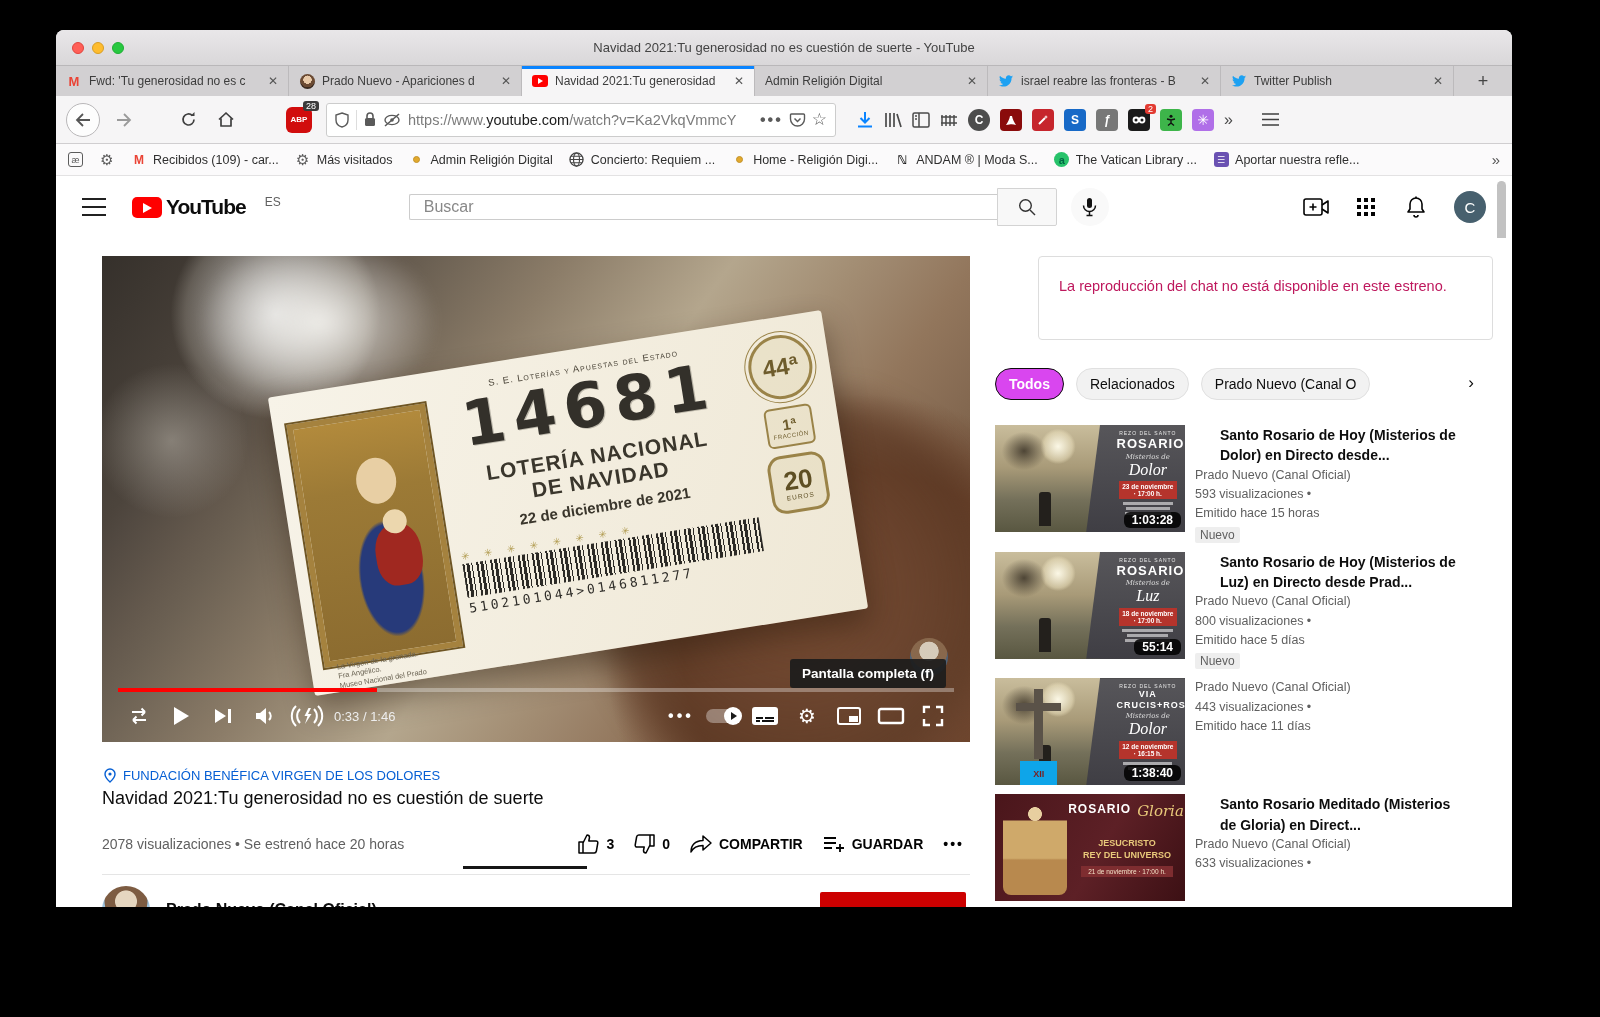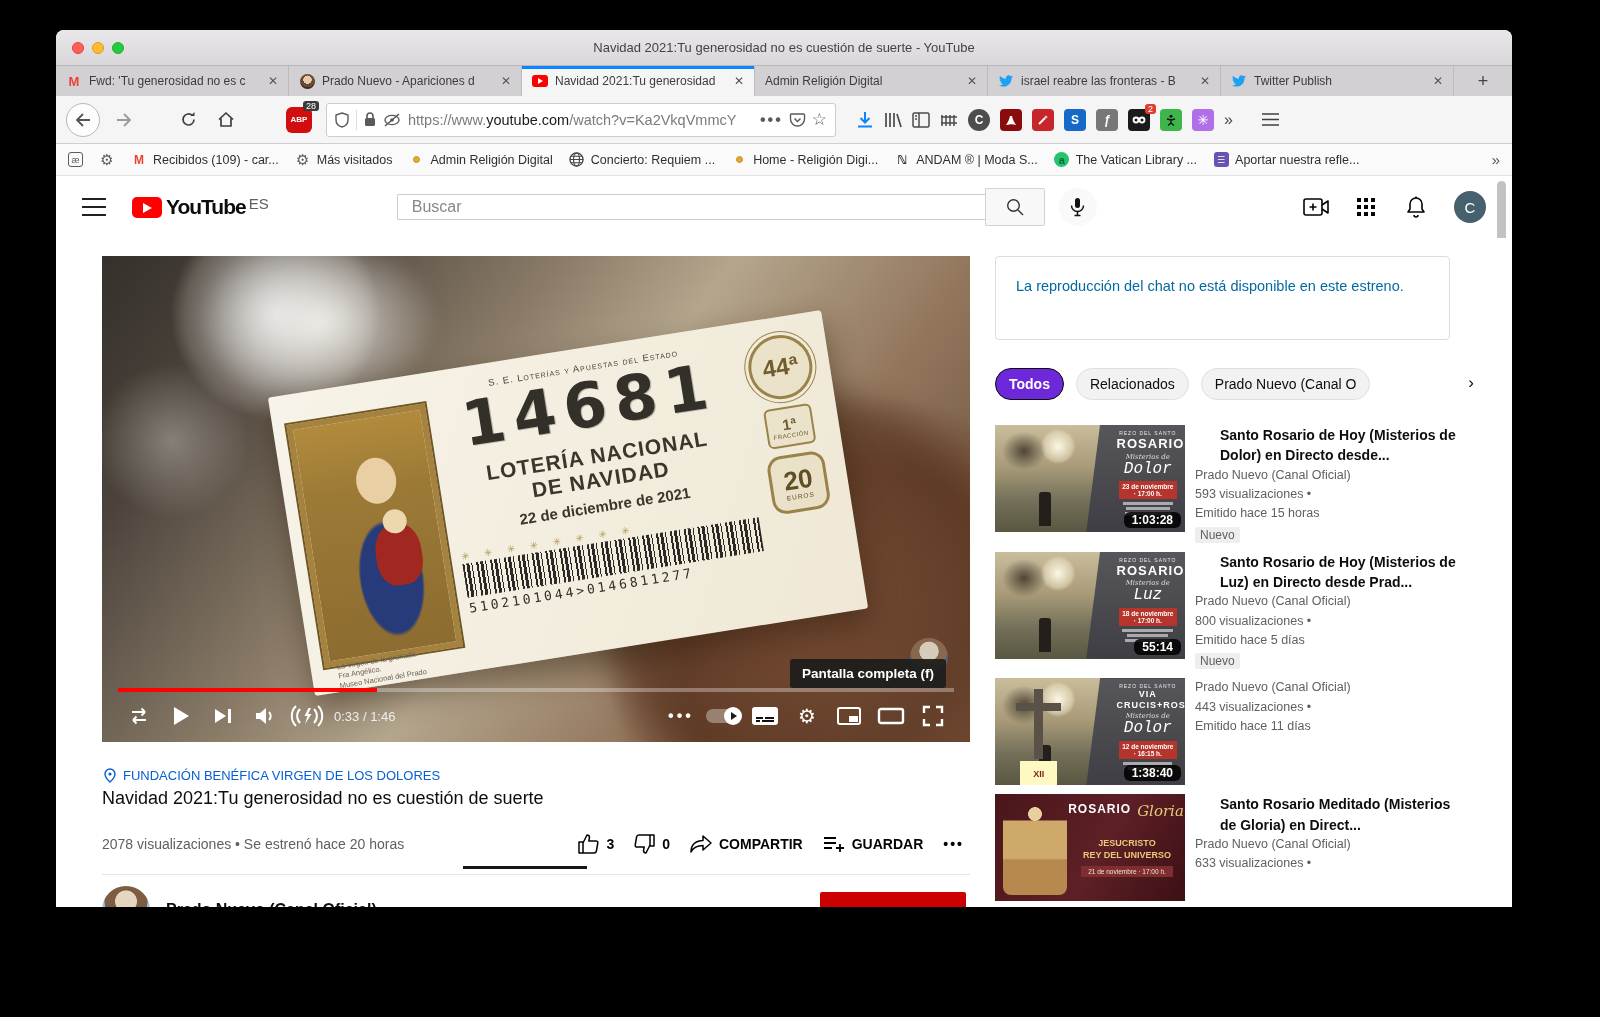--- a/index.html
+++ b/index.html
@@ -59,21 +59,21 @@
   .chev { margin-left:auto; color:#555; font-size:15px; }
 
   
   .masthead { position:relative; height:62px; background:#fff; display:flex; align-items:center; padding:0 26px; }
   .burger { width:24px; height:18px; display:flex; flex-direction:column; justify-content:space-between; }
   .burger span{ height:2px; background:#212121; }
   .ytlogo { display:flex; align-items:flex-start; margin-left:26px; }
   .yt-badge { width:30px; height:21px; background:#f00; border-radius:5px; position:relative; margin-top:2px;}
   .yt-badge::after{ content:""; position:absolute; left:11px; top:5.5px; border-left:9px solid #fff; border-top:5px solid transparent; border-bottom:5px solid transparent; }
   .yt-word { font-size:21px; font-weight:bold; letter-spacing:-1px; color:#0c0c0c; margin-left:4px; }
-  .yt-region { font-size:15px; color:#606060; margin-left:3px; }
+  .yt-region { font-size:12px; color:#606060; margin-left:19px; }
   .searchwrap { display:flex; align-items:center; margin-left:128px; }
   .searchbox { width:588px; height:26px; border:1px solid #ccc; border-right:none; border-radius:2px 0 0 2px; padding:0 14px; display:flex; align-items:center; }
   .searchbox input{ border:none; outline:none; width:100%; font-size:16px; color:#111; background:transparent; font-family:inherit; }
   .searchbox input::placeholder { color:#888; }
   .searchbtn { width:60px; height:38px; background:#f8f8f8; border:1px solid #d3d3d3; border-radius:0 2px 2px 0; display:flex; align-items:center; justify-content:center; }
   .micbtn { width:38px; height:38px; border-radius:50%; background:#f9f9f9; margin-left:14px; display:flex; align-items:center; justify-content:center; }
   .mast-right { margin-left:auto; display:flex; align-items:center; gap:26px; }
   .mast-ic { width:24px; height:24px; display:flex; align-items:center; justify-content:center; }
   .yt-avatar { width:32px; height:32px; border-radius:50%; background:#47606e; color:#fff; font-size:15px; display:flex; align-items:center; justify-content:center; }
 
@@ -147,24 +147,24 @@
   .actions { margin-left:auto; display:flex; align-items:center; gap:8px; color:#030303; }
   .act { display:flex; align-items:center; gap:7px; font-size:14px; font-weight:bold; padding:8px 6px; color:#030303; }
   .sentiment { position:absolute; left:407px; top:628px; width:124px; height:3px; background:#161616; }
   .vdivider { position:absolute; left:46px; top:636px; width:868px; height:1px; background:#e5e5e5; }
   .channelrow { position:absolute; left:46px; top:648px; width:868px; display:flex; align-items:center; }
   .ch-av { width:48px; height:48px; border-radius:50%; background:radial-gradient(circle at 50% 32%, #e5d6c0 0 26%, #7d5c42 28% 52%, #9dc3de 54%); }
   .ch-name { margin-left:16px; font-size:16px; font-weight:bold; color:#0d0d0d; }
   .subscribe { margin-left:auto; margin-right:4px; width:146px; height:36px; background:#c00; border-radius:2px; }
 
   
-  .chatbox { position:absolute; left:939px; top:18px; width:455px; height:84px; border:1px solid #ddd; border-radius:4px; padding:18px 20px; font-size:14.5px; color:#0369a1; line-height:1.55; background:#fff; }
+  .chatbox { position:absolute; left:982px; top:18px; width:455px; height:84px; border:1px solid #ddd; border-radius:4px; padding:18px 20px; font-size:14.5px; color:#be185d; line-height:1.55; background:#fff; }
   .chiprow { position:absolute; left:939px; top:127px; width:455px; height:38px; overflow:hidden; display:flex; gap:12px; align-items:center; }
   .chip { height:32px; padding:0 13px; border-radius:16px; background:#f2f2f2; border:1px solid #e0e0e0; font-size:14px; color:#0d0d0d; display:flex; align-items:center; white-space:nowrap; flex:0 0 auto; }
-  .chip.active { background:#6d28d9; color:#fff; border-color:#0d0d0d; font-weight:bold; }
+  .chip.active { background:#d946ef; color:#fff; border-color:#0d0d0d; font-weight:bold; }
   .chip-arrow { position:absolute; left:1400px; top:130px; width:30px; height:30px; display:flex; align-items:center; justify-content:center; font-size:17px; color:#0d0d0d; background:linear-gradient(90deg, rgba(255,255,255,0), #fff 40%); }
 
   .vlist { position:absolute; left:939px; top:187px; width:470px; }
   .vitem { display:flex; gap:10px; margin-bottom:9px; }
   .thumb { position:relative; width:190px; height:107px; flex:0 0 auto; overflow:hidden; background:#444; }
   .dur { position:absolute; right:4px; bottom:4px; background:rgba(0,0,0,.85); color:#fff; font-size:12px; font-weight:bold; padding:1px 8px; border-radius:6px; }
   .vmeta { flex:1; min-width:0; }
   .vtitle { font-size:14px; font-weight:bold; color:#0d0d0d; line-height:1.45; max-height:41px; overflow:hidden;margin-left:25px; }
   .vchan, .vviews, .vage { font-size:12.5px; color:#606060; line-height:1.55; }
   .vbadge { display:inline-block; margin-top:3px; background:#eee; color:#606060; font-size:12px; padding:1px 5px; border-radius:2px; }
@@ -176,28 +176,28 @@
   .ph { background:
       radial-gradient(circle 26px at 60% 20%, rgba(255,252,235,.95), rgba(250,240,205,.4) 55%, transparent 68%),
       linear-gradient(180deg,#c9bd9c 0%, #a89a78 40%, #74705a 70%, #595741 100%); }
   .ph::before { content:""; position:absolute; left:6%; top:6%; width:46px; height:40px; background:radial-gradient(ellipse, rgba(60,52,40,.85), transparent 68%); }
   .ph::after { content:""; position:absolute; left:42%; bottom:6%; width:12px; height:34px; background:#23201c; border-radius:3px 3px 0 0; }
   .panel { position:absolute; right:0; top:0; width:52%; height:100%; background:linear-gradient(180deg,#57565a,#3f3e44); clip-path:polygon(14% 0, 100% 0, 100% 100%, 0 100%); padding:5px 6px 4px 16%; color:#fff; text-align:center; }
   .p-kick { font-size:5px; letter-spacing:1px; color:#e8e8e8; }
   .p-head { font-size:13px; font-weight:bold; letter-spacing:1px; line-height:1.2; }
   .p-head.small { font-size:9px; }
   .p-sub { font-family:"DejaVu Serif","Liberation Serif",serif; font-style:italic; font-size:7px; color:#ddd; margin-top:1px; }
-  .p-script { font-family:Liberation Mono, monospace; font-style:italic; font-size:16px; line-height:1.1; }
+  .p-script { font-family:Liberation Serif, serif; font-style:italic; font-size:16px; line-height:1.1; }
   .p-date { margin:3px auto 0; background:#b5342c; color:#fff; font-size:6.5px; font-weight:bold; padding:2px 3px; width:92%; }
   .p-lines { margin-top:3px; display:flex; flex-direction:column; gap:2px; align-items:center; }
   .p-lines span { display:block; height:3px; background:rgba(255,255,255,.55); }
   .crucifix { position:absolute; left:8%; top:10%; width:56px; height:84px; }
   .crucifix .v { position:absolute; left:24px; top:0; width:9px; height:70px; background:#5a5248; }
   .crucifix .h { position:absolute; left:6px; top:14px; width:45px; height:8px; background:#5a5248; }
-  .crucifix .base { position:absolute; left:10px; bottom:-14px; width:37px; height:26px; background:#fef9c3; color:#7a1f1f; font-size:9px; text-align:center; line-height:26px; font-weight:bold; }
+  .crucifix .base { position:absolute; left:10px; bottom:-14px; width:37px; height:26px; background:#0ea5e9; color:#7a1f1f; font-size:9px; text-align:center; line-height:26px; font-weight:bold; }
   .thumb.gloria { background:linear-gradient(120deg,#4a161b 0%, #5d2026 55%, #3c1014 100%); }
   .jesus { position:absolute; left:4%; top:8%; width:64px; height:92px; background:
       radial-gradient(circle 12px at 50% 12%, #e8cfa0 0 55%, transparent 60%),
       linear-gradient(180deg, transparent 18%, #cfa96a 20% 60%, #b8894e 62% 100%); border-radius:8px; }
   .g-row { position:absolute; left:78px; top:8px; right:6px; display:flex; gap:6px; align-items:flex-start; justify-content:center; color:#fff; }
   .g-head { font-size:12px; font-weight:bold; letter-spacing:1px; }
   .g-script { font-family:"DejaVu Serif","Liberation Serif",serif; font-style:italic; font-size:15px; color:#e8c87a; }
   .g-sub { position:absolute; left:82px; top:44px; right:8px; color:#e8c87a; font-size:9px; font-weight:bold; text-align:center; line-height:1.3; }
   .g-date { position:absolute; left:86px; top:72px; right:12px; background:#7e2d30; color:#f4e3c8; font-size:6.5px; text-align:center; padding:2px 0; }
 

